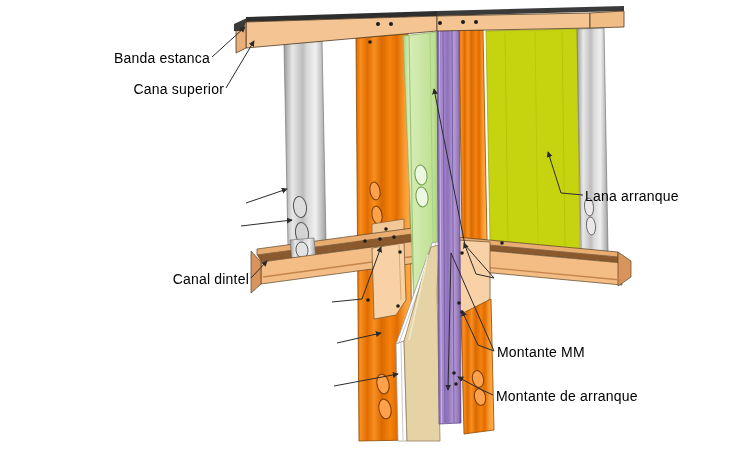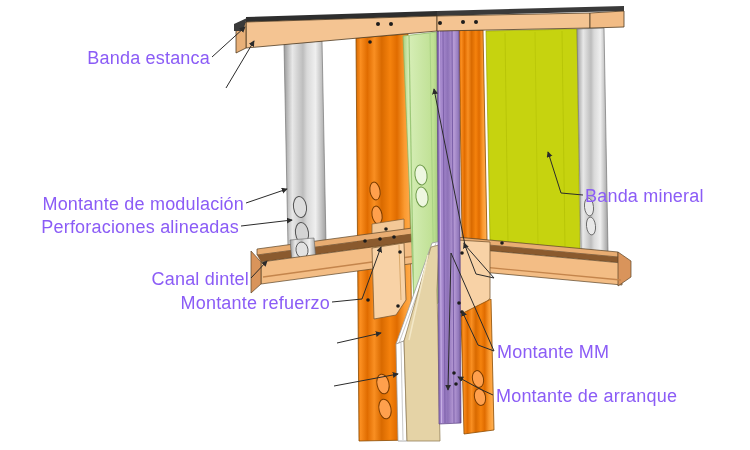--- a/index.html
+++ b/index.html
@@ -1,19 +1,19 @@
 <!DOCTYPE html>
 <html><head>
 <meta charset="utf-8">
 <style>
   html,body{margin:0;padding:0;background:#ffffff;}
   .stage{position:relative;width:750px;height:450px;background:#ffffff;overflow:hidden;
          font-family:"Liberation Sans",sans-serif;}
   .stage svg{position:absolute;left:0;top:0;}
-  .lbl{position:absolute;font-size:18px;line-height:16px;color:#8b5cf6;white-space:nowrap;
+  .lbl{position:absolute;font-size:14px;line-height:16px;color:#000000;white-space:nowrap;
        letter-spacing:.2px;}
 </style>
 </head>
 <body>
 
 <div class="stage">
 
 <svg width="750" height="450" viewBox="0 0 750 450">
   <defs>
     <linearGradient id="gSteel" x1="0" y1="0" x2="1" y2="0">
@@ -183,21 +183,19 @@
     <path d="M583,195 L561,193 L548,152" marker-end="url(#ah)"></path>
     <path d="M494,278 L476,274 L464,243" marker-end="url(#ah)"></path>
     <path d="M494,278 L465,245 L434,89" marker-end="url(#ah)"></path>
     <path d="M494,351 L478,345 L462,311" marker-end="url(#ah)"></path>
     <path d="M494,351 L451,253 L448,390" marker-end="url(#ah)"></path>
     <path d="M493,395 L480,389 L458,377" marker-end="url(#ah)"></path>
   </g>
 </svg>
 
 <div class="lbl" style="right:540px;top:50px">Banda estanca</div>
-<div class="lbl" style="right:506px;top:196px">Montante de modulación</div>
-<div class="lbl" style="right:511px;top:219px">Perforaciones alineadas</div>
+<div class="lbl" style="right:526px;top:81px">Cana superior</div>
 <div class="lbl" style="right:501px;top:271px">Canal dintel</div>
-<div class="lbl" style="right:420px;top:295px">Montante refuerzo</div>
-<div class="lbl" style="left:585px;top:188px">Banda mineral</div>
+<div class="lbl" style="left:585px;top:188px">Lana arranque</div>
 <div class="lbl" style="left:497px;top:344px">Montante MM</div>
 <div class="lbl" style="left:496px;top:388px">Montante de arranque</div>
 
 </div>
 
 </body></html>

